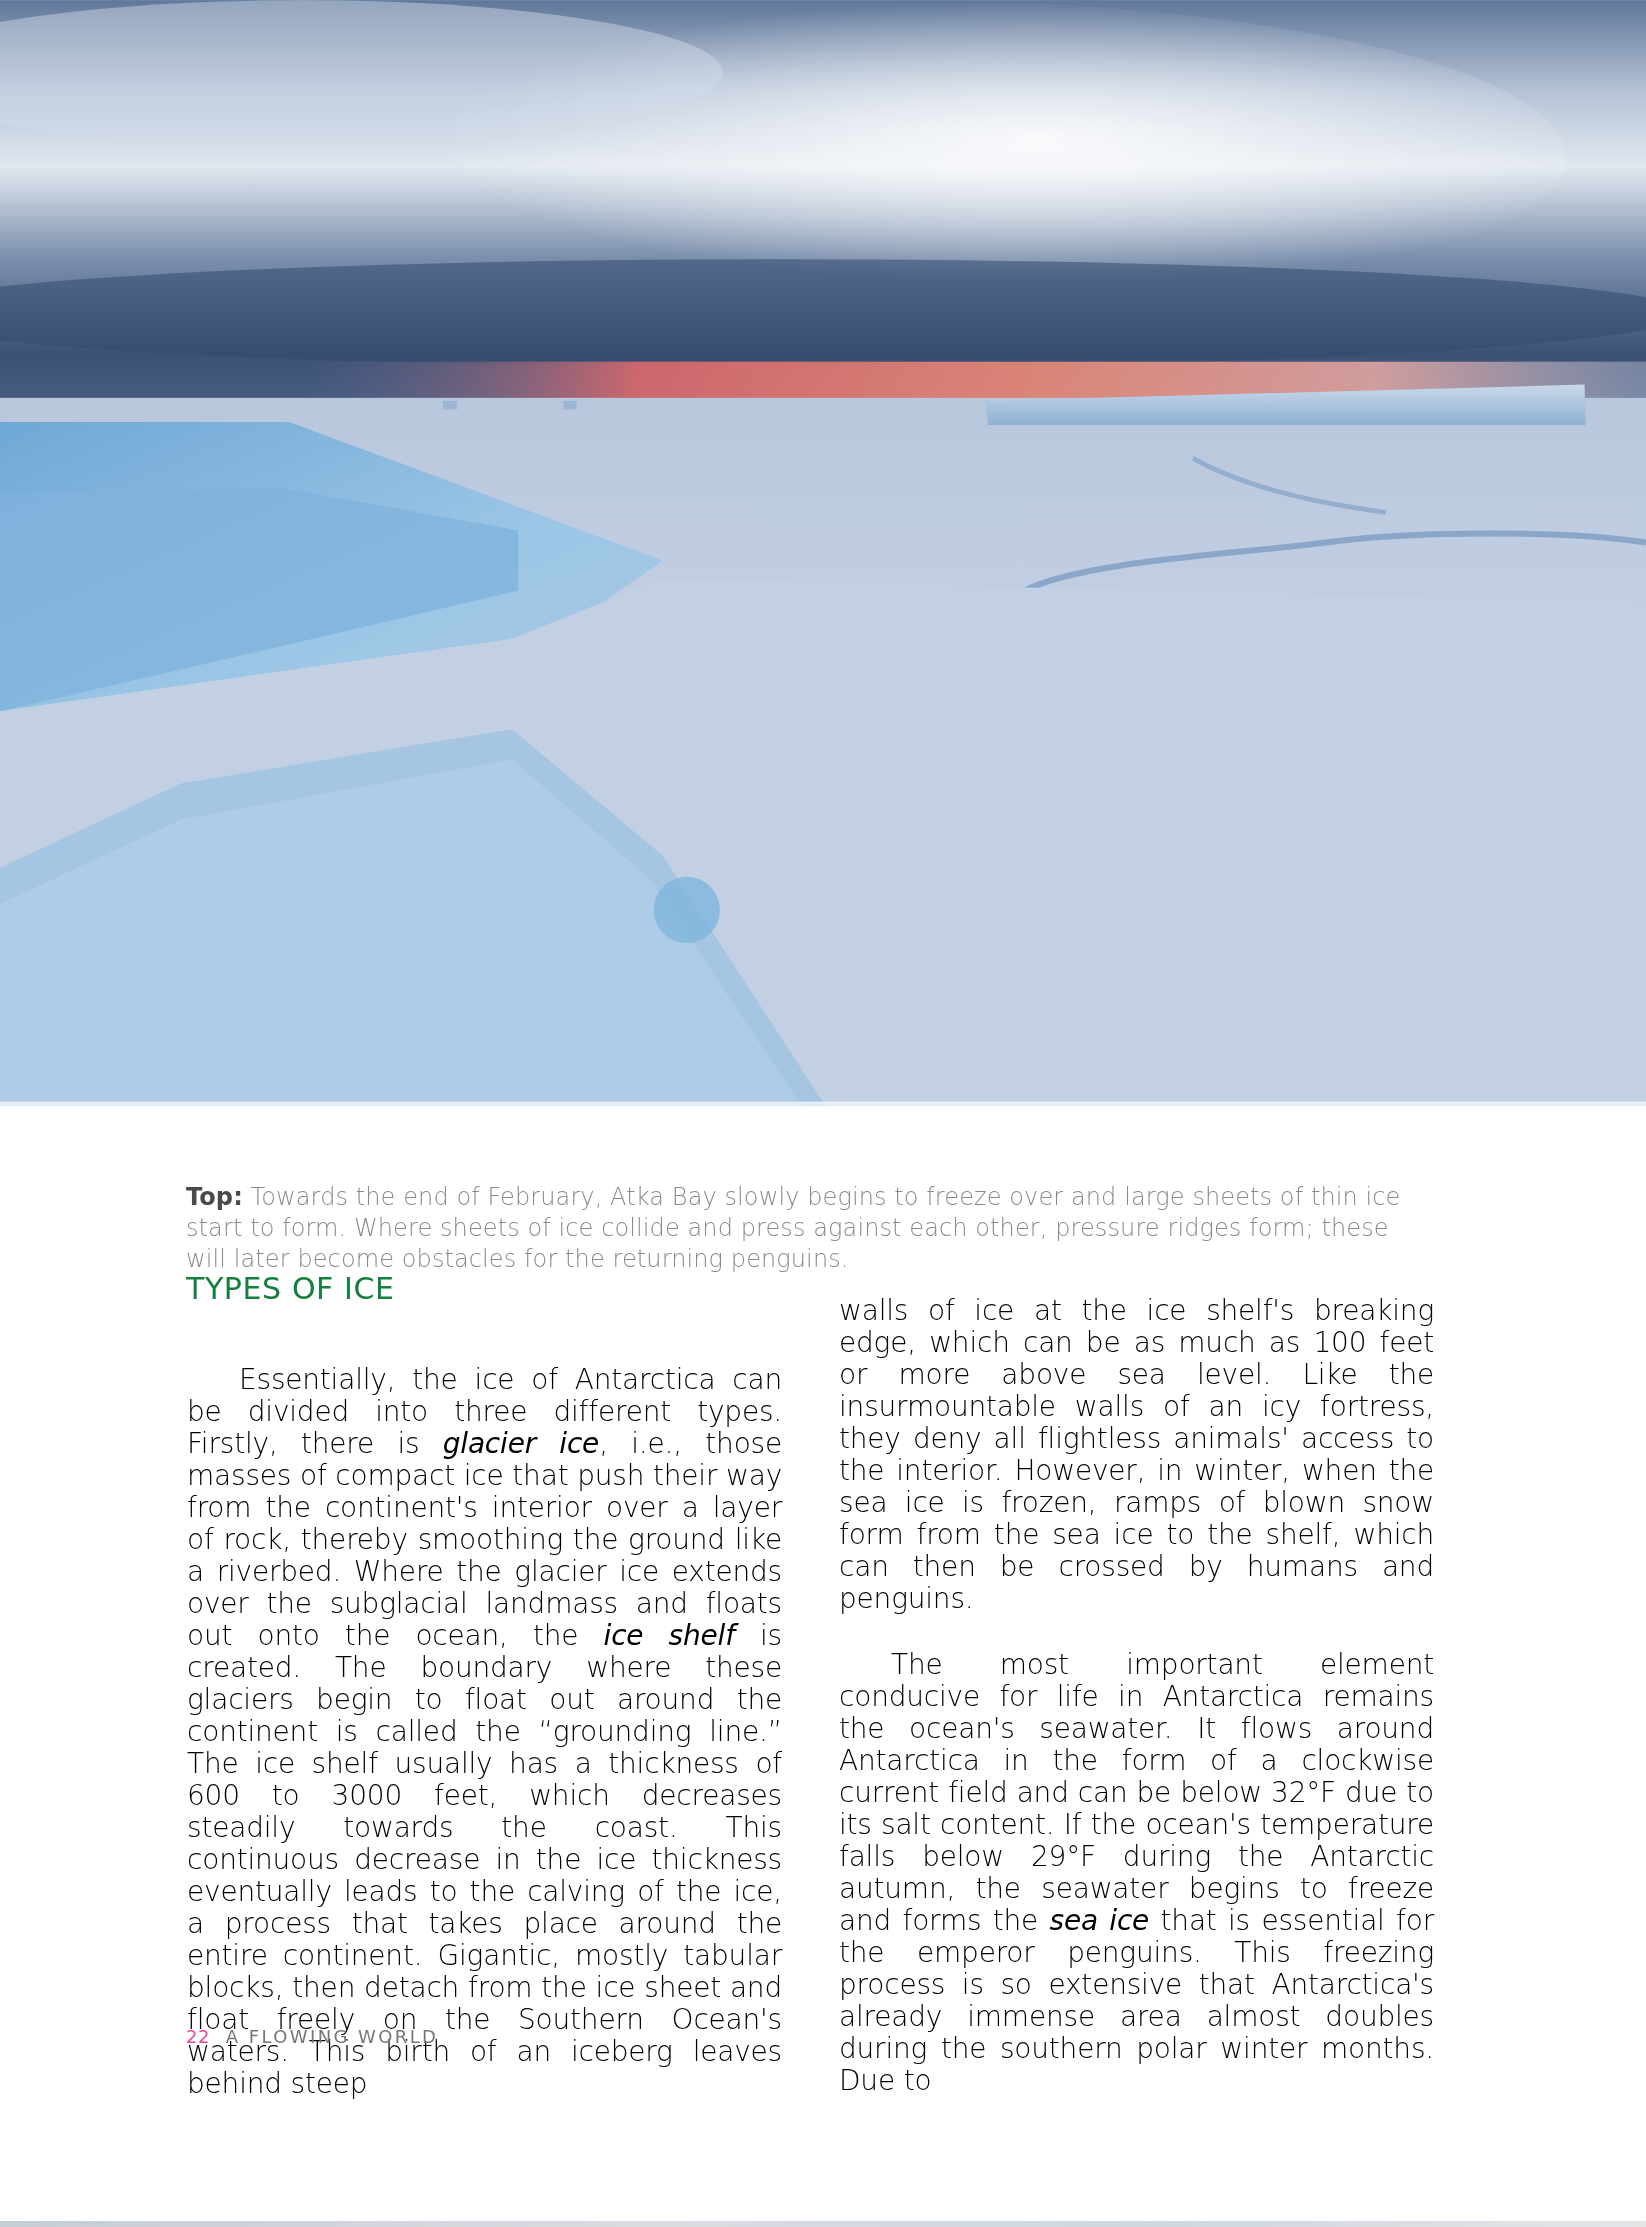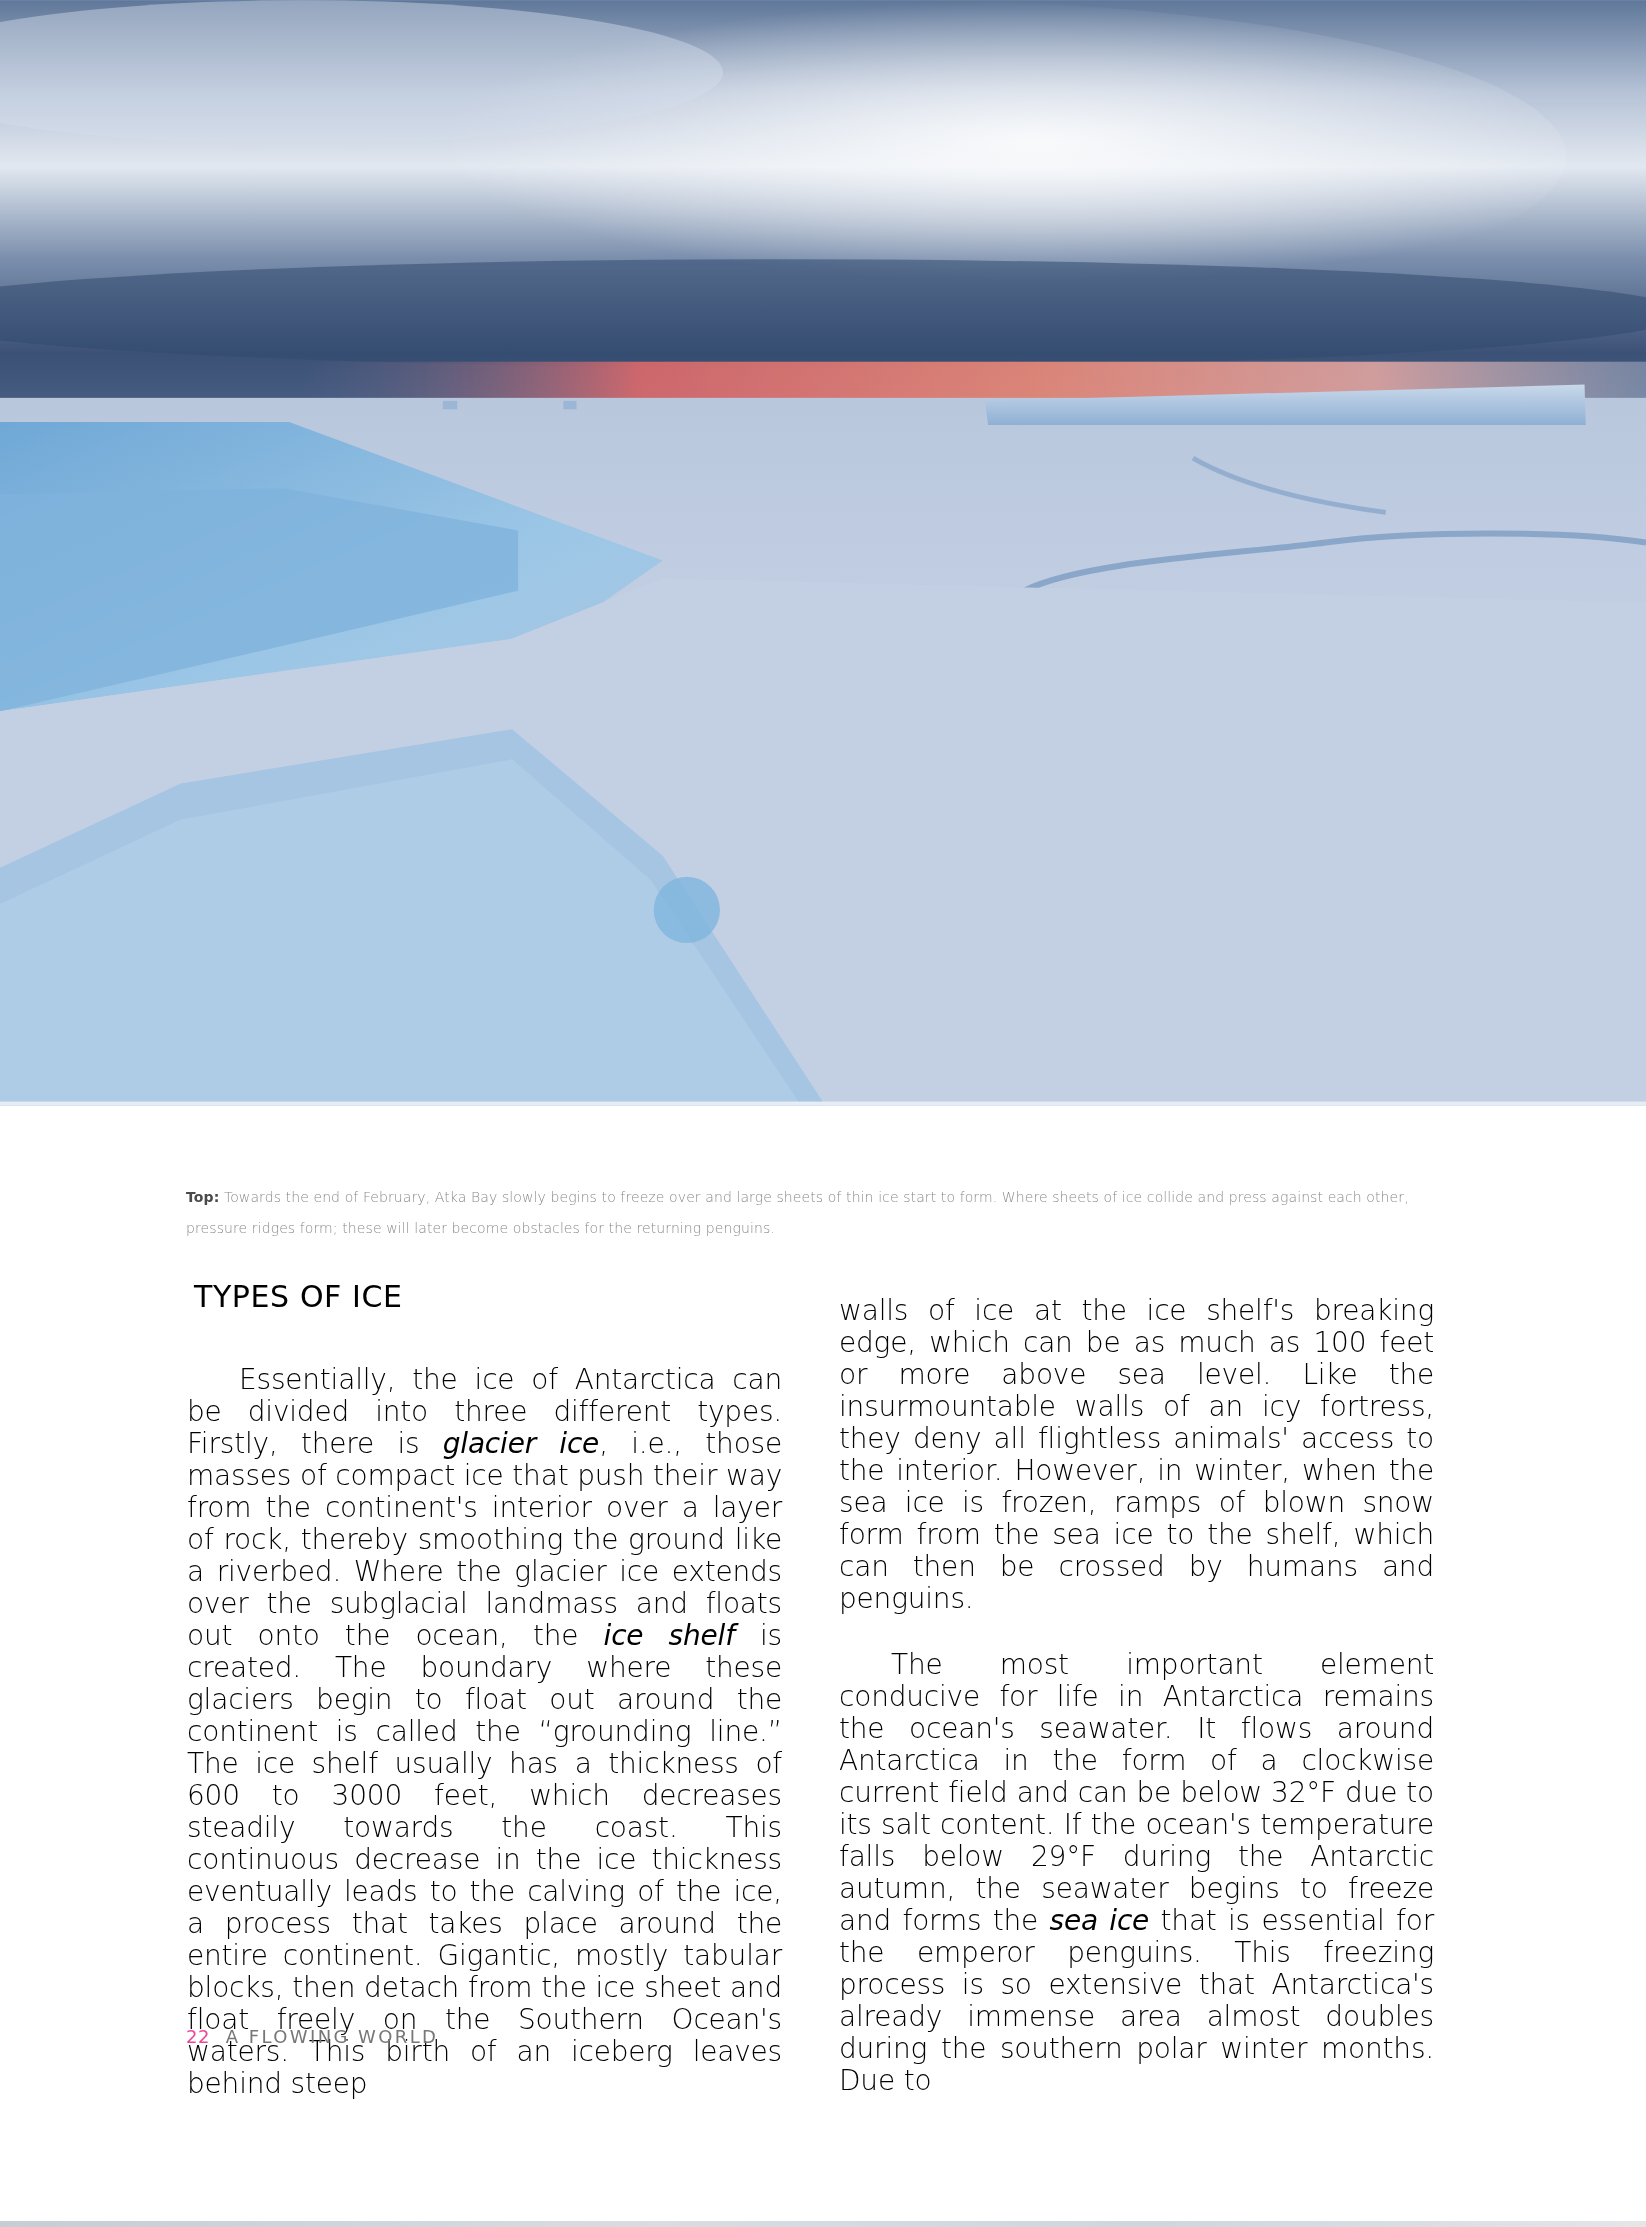--- a/index.html
+++ b/index.html
@@ -19,37 +19,37 @@
       width: 1646px; height: 1106px;
       overflow: hidden;
       background: #8fa6c6;
     }
     .photo svg { display: block; }
     
     .caption {
       position: absolute;
       left: 186px; top: 1182px;
       width: 1247px;
-      font-size: 14px;
+      font-size: 24px;
       line-height: 31px;
       font-weight: 300;
       color: #8a8a8a;
       letter-spacing: 0.1px;
     }
     .caption .lead { color: #4a4a4a; font-weight: 700; }
     
     .heading {
       position: absolute;
       left: 186px; top: 1271px;
       font-size: 30px;
       line-height: 36px;
-      color: #000000;
+      color: #15803d;
       font-weight: 400;
       letter-spacing: 0.6px;
-      margin: 8px;
+      margin: 0;
     }
     
     .col {
       position: absolute;
       width: 595px;
       font-size: 28px;
       line-height: 32px;
       color: #000000;
       text-align: justify;
       font-weight: 300;

